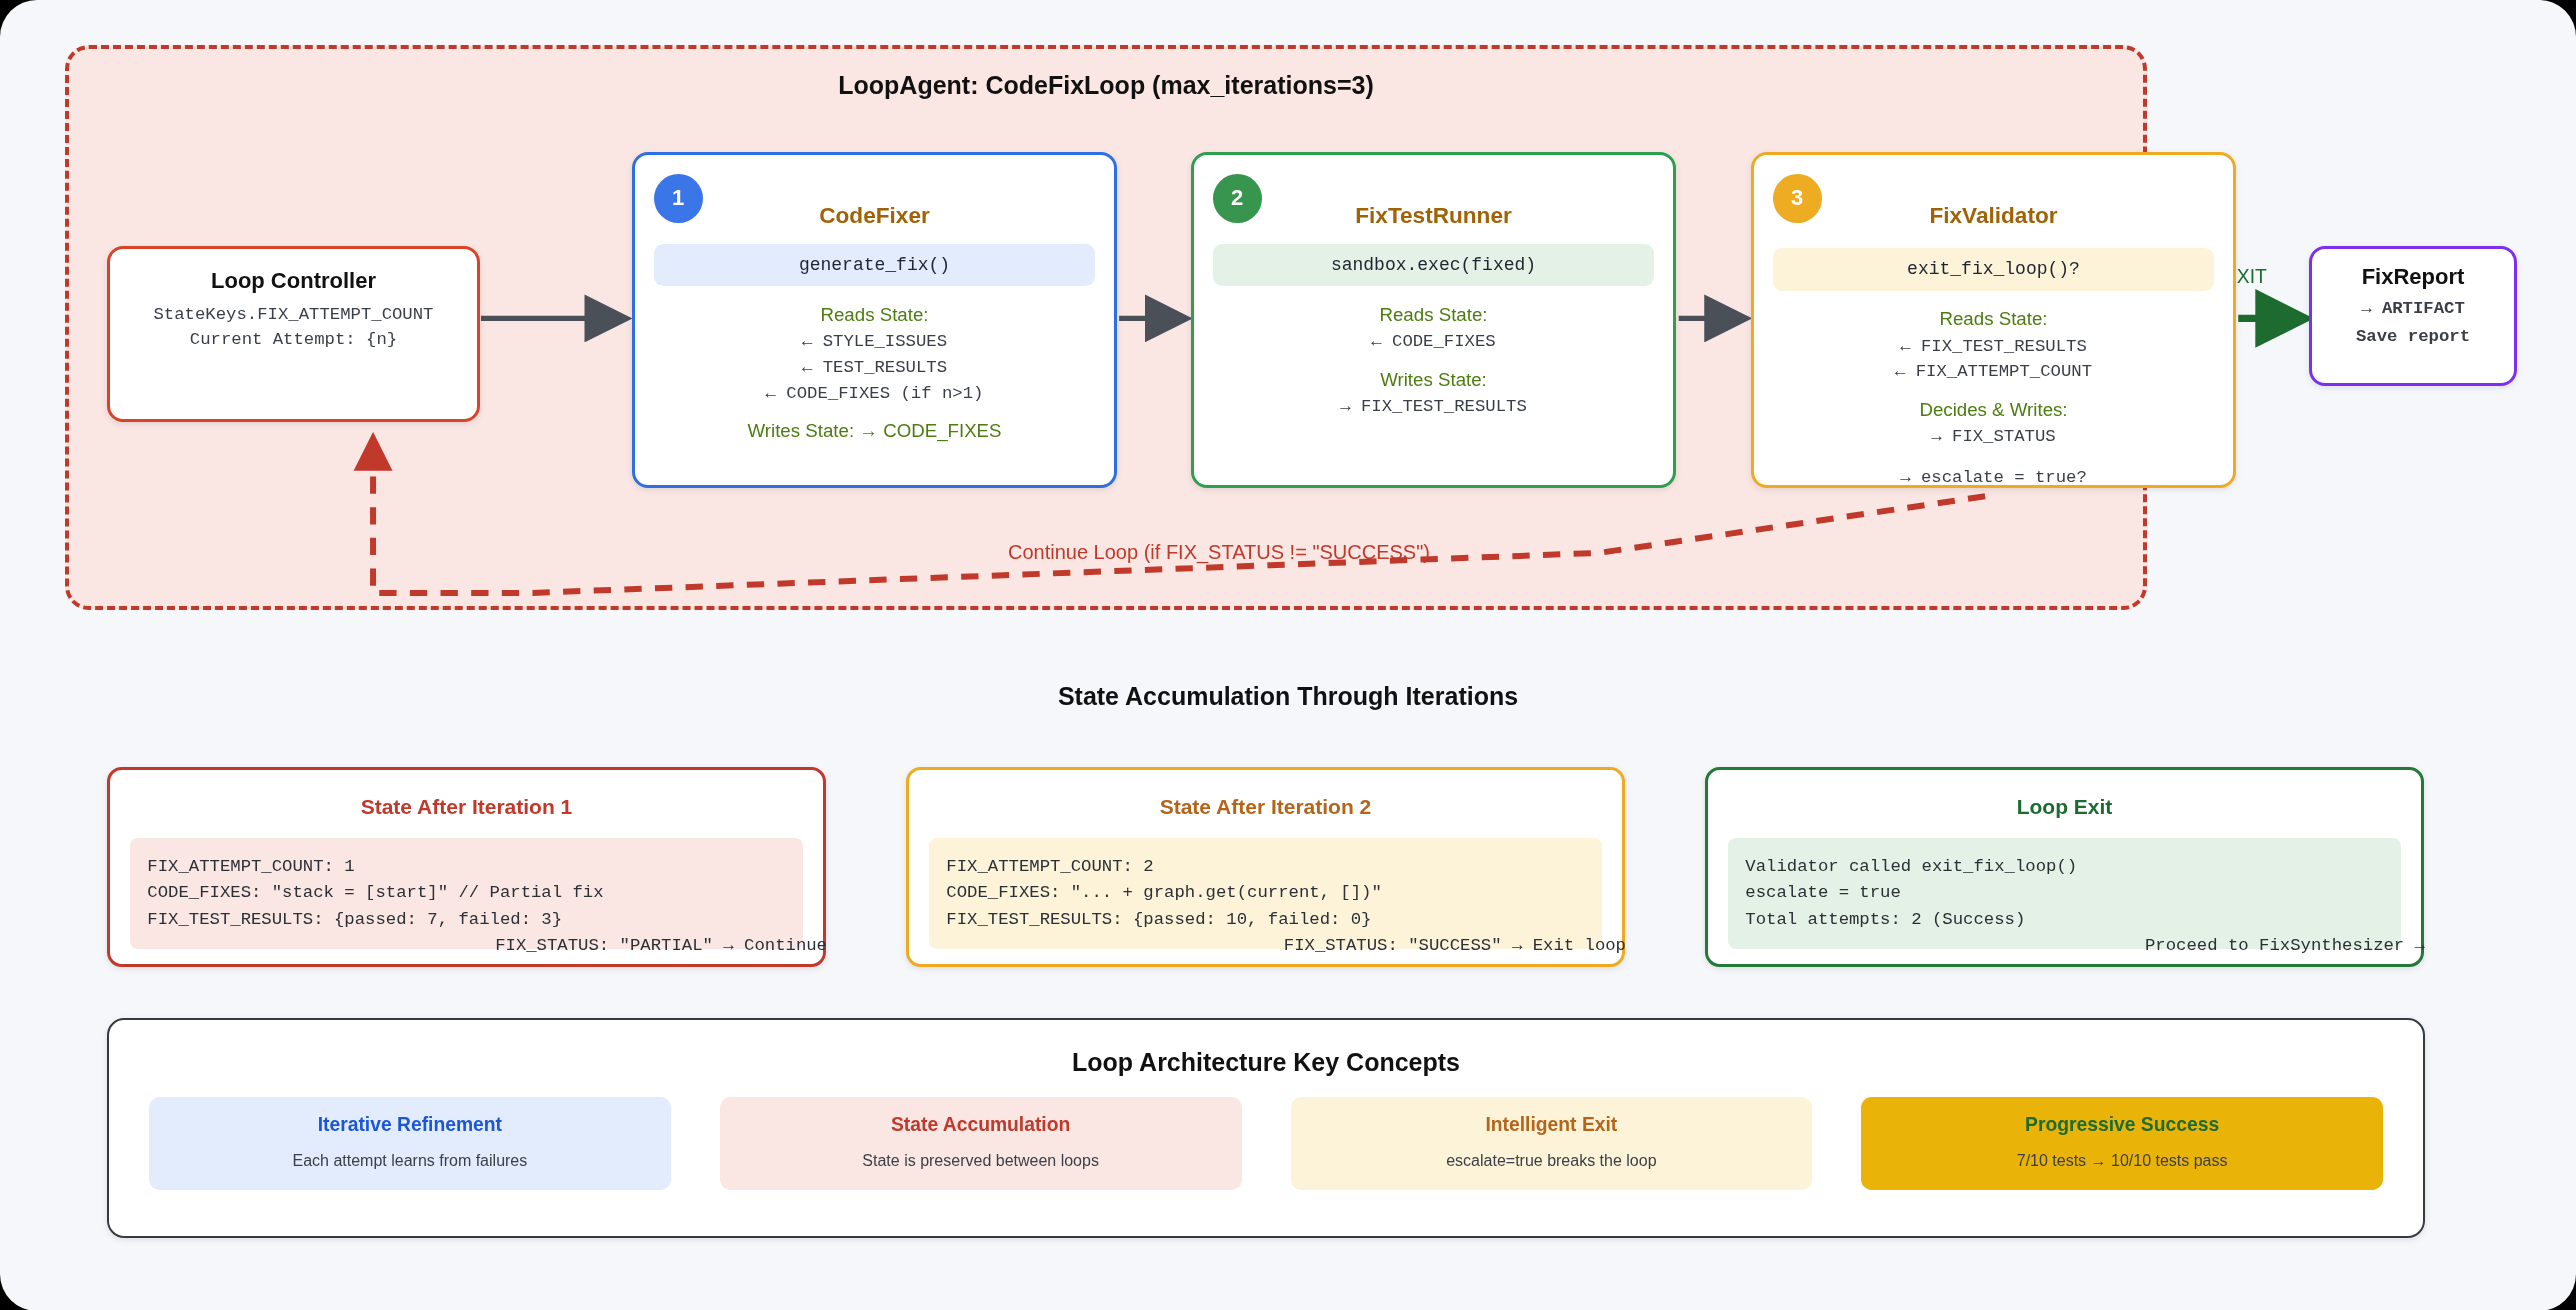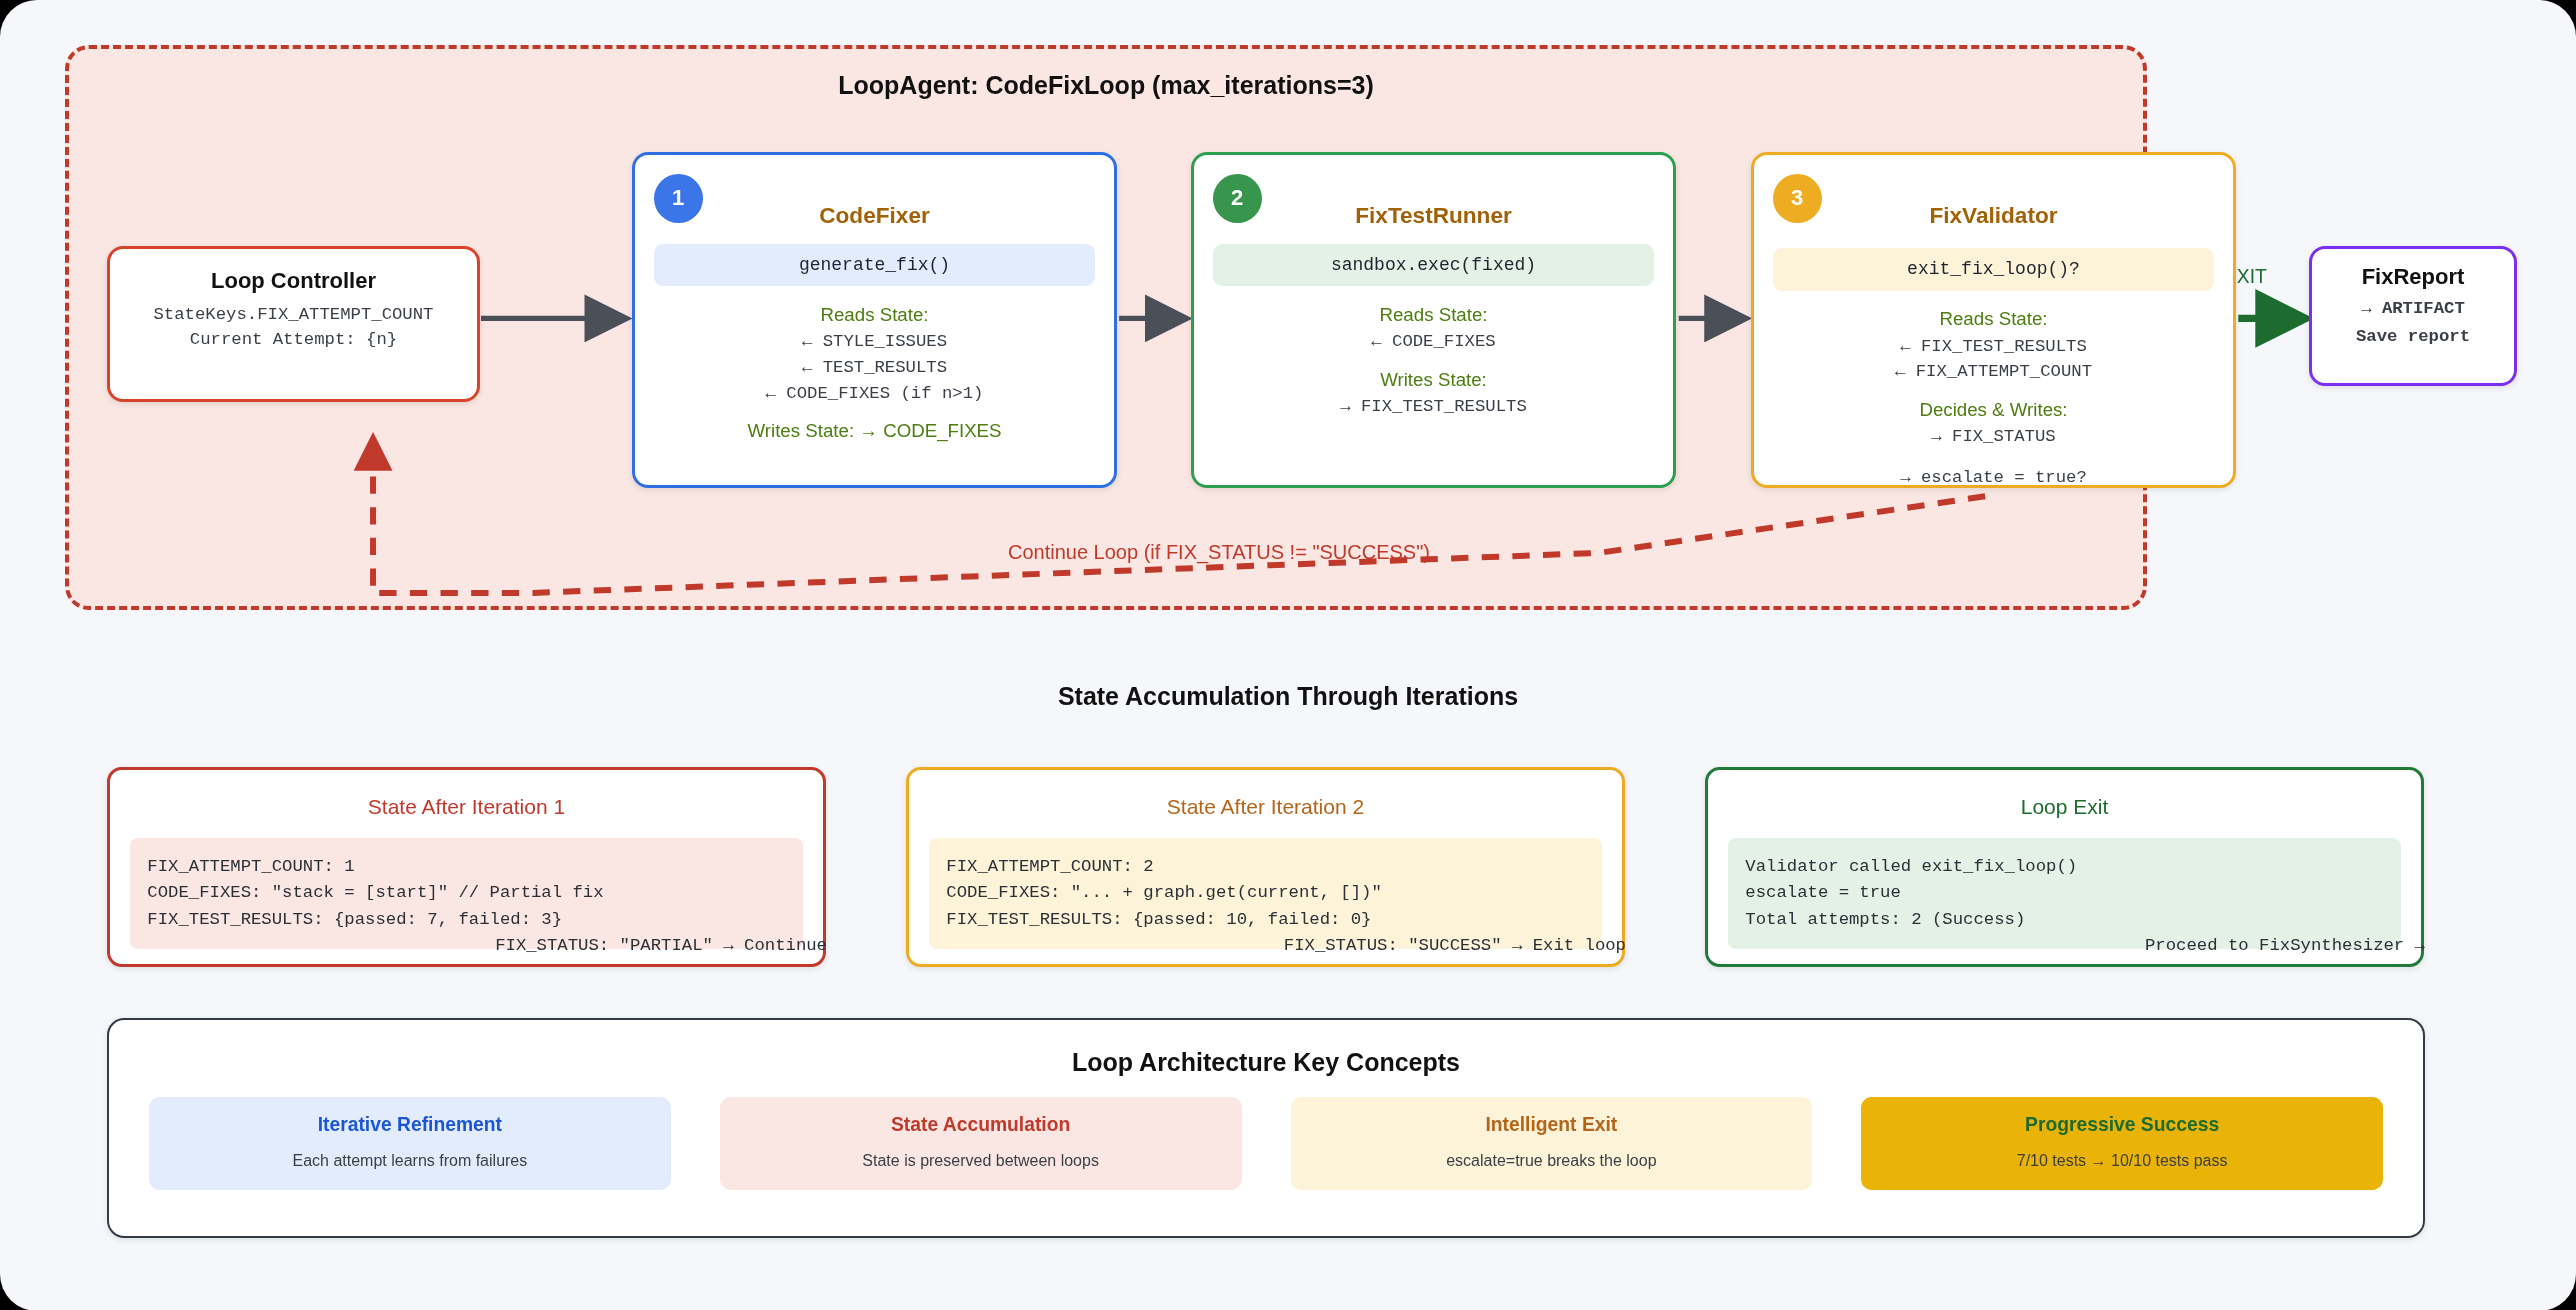--- a/index.html
+++ b/index.html
@@ -60,21 +60,21 @@
   #card-fixvalidator .badge{background:#edac22;}
   #card-fixvalidator .chip{background:#fcf3d9;margin-top:19px;}
   
   #validator-overflow{
     position:absolute;left:1751px;top:468px;width:485px;text-align:center;
     font-size:17.3px;color:#3a3f47;font-family:"Liberation Mono",monospace;
   }
 
   
   #loop-controller{
-    position:absolute;left:107px;top:246px;width:373px;height:156px;
+    position:absolute;left:107px;top:246px;width:373px;height:176px;
     background:#fff;border:3.3px solid #d8432c;border-radius:16px;
     box-sizing:border-box;box-shadow:0 2px 6.7px rgba(0,0,0,.10);
   }
   #loop-controller .lc-title{
     text-align:center;font-size:22px;font-weight:bold;color:#111;margin-top:19.3px;
   }
   #loop-controller .lc-line{
     text-align:center;font-size:17.3px;color:#3a3f47;margin-top:10.7px;
     font-family:"Liberation Mono",monospace;
   }
@@ -110,21 +110,21 @@
     position:absolute;left:0;top:682px;width:2576px;text-align:center;
     font-size:25px;font-weight:bold;color:#111;
   }
 
   
   .state-card{
     position:absolute;background:#fff;border-radius:14.7px;box-sizing:border-box;
     box-shadow:0 2px 6.7px rgba(0,0,0,.10);
   }
   .state-card .sc-title{
-    text-align:center;font-size:21px;font-weight:normal;margin-top:25px;
+    text-align:center;font-size:21px;font-weight:bold;margin-top:25px;
   }
   .state-card .sc-body{
     margin:18.7px 20px 0 20px;border-radius:8px;padding:16px 17.3px 14.7px 17.3px;
     font-family:"Liberation Mono",monospace;font-size:17.3px;color:#2b2f36;
     line-height:1.55;
   }
   .state-card .sc-foot{
     position:absolute;bottom:9.3px;right:0;white-space:nowrap;
     font-family:"Liberation Mono",monospace;font-size:17.3px;color:#2b2f36;
     transform:translateX(4px);

